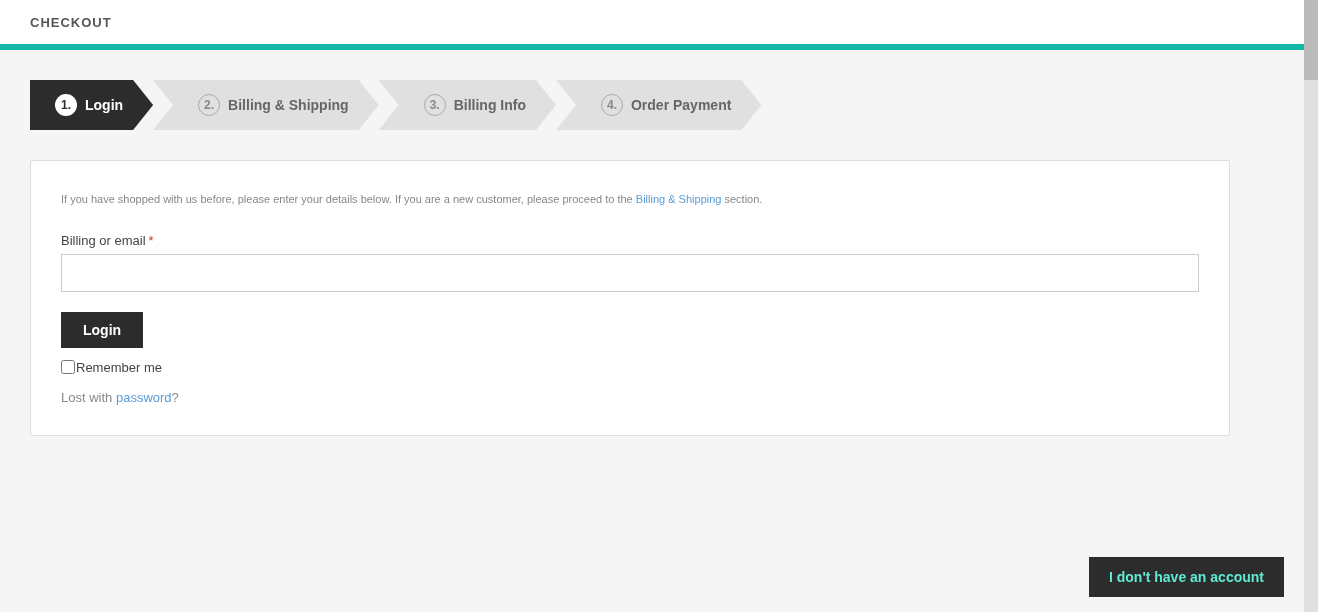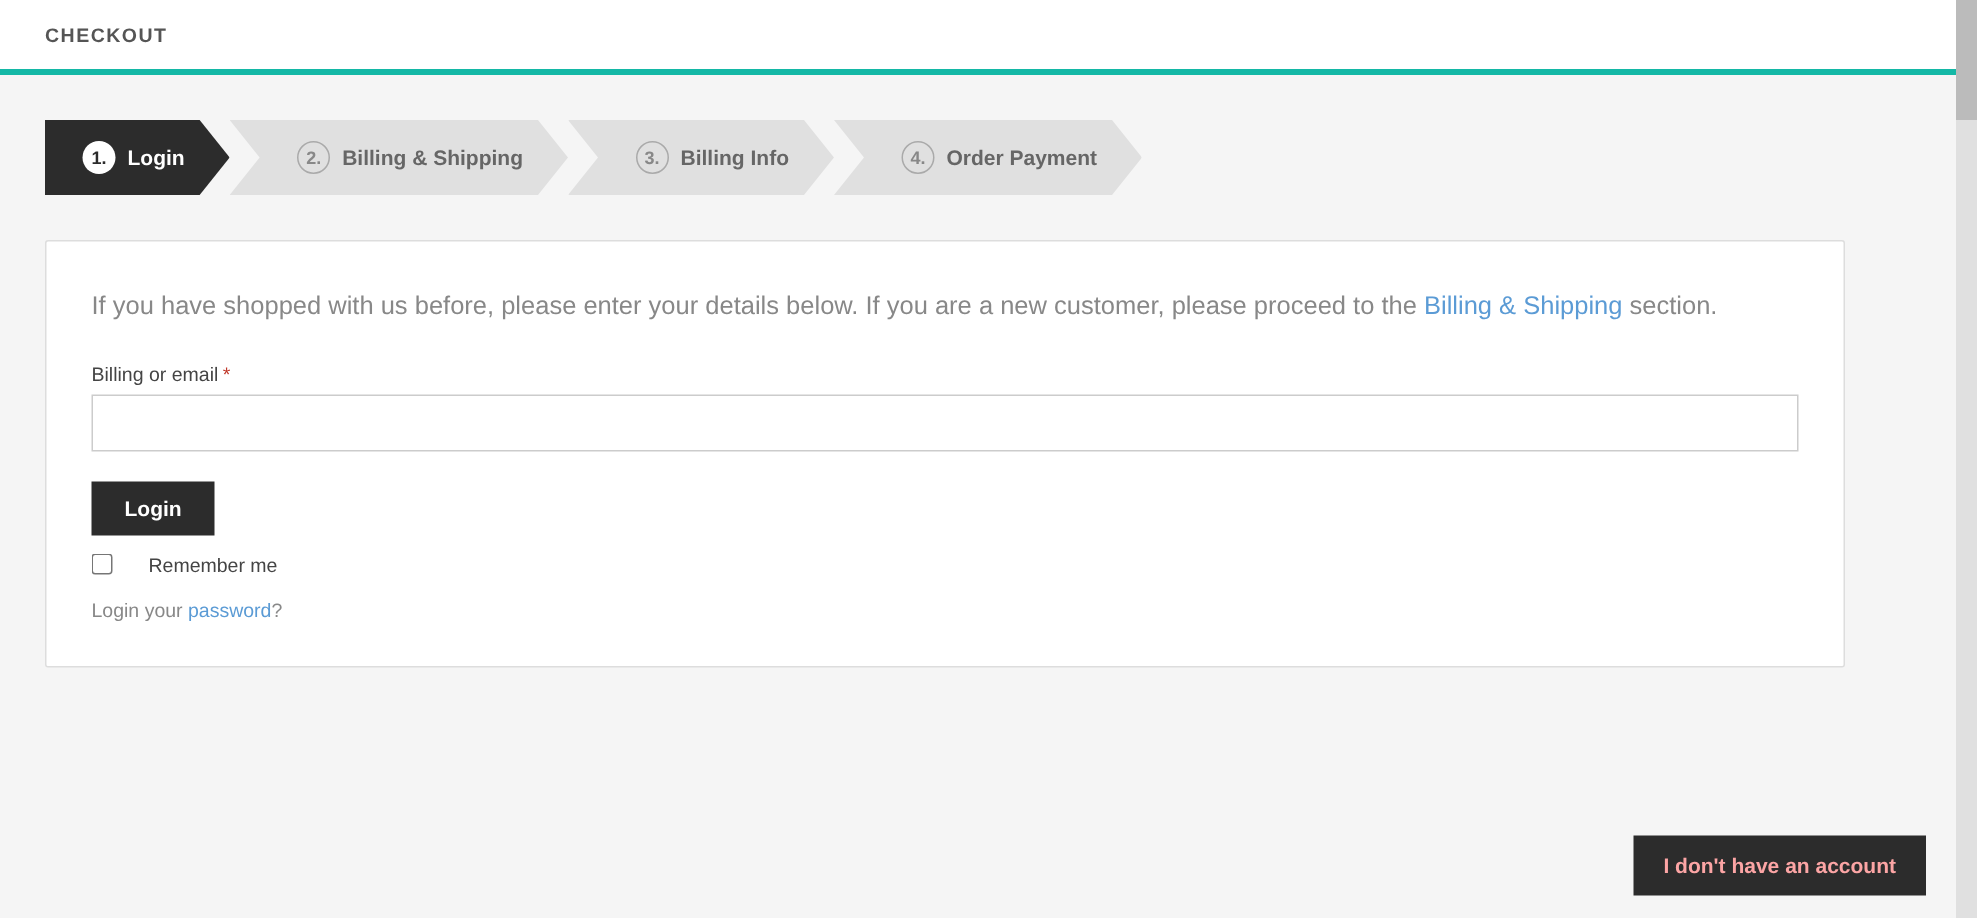--- a/index.html
+++ b/index.html
@@ -4,21 +4,21 @@
   <style>
     * { box-sizing: border-box; margin: 0; padding: 0; }
     body {
       font-family: Arial, sans-serif;
       background: #f5f5f5;
       color: #333;
       font-size: 14px;
     }
     .header {
       background: #fff;
-      border-bottom: 4px solid #14b8a6;
+      border-bottom: 6px solid #14b8a6;
       padding: 10px 30px;
       display: flex;
       align-items: center;
       height: 50px;
     }
     .header-title {
       font-size: 13px;
       font-weight: bold;
       letter-spacing: 1px;
       color: #555;
@@ -96,21 +96,21 @@
     
     .login-box {
       background: #fff;
       border: 1px solid #ddd;
       padding: 30px;
       border-radius: 2px;
       max-width: 1200px;
     }
     .info-text {
       color: #888;
-      font-size: 17px;
+      font-size: 11px;
       margin-bottom: 25px;
       line-height: 1.5;
     }
     .info-text a, .info-text .link {
       color: #5b9bd5;
       text-decoration: none;
     }
     .form-row {
       display: flex;
       gap: 30px;
@@ -144,21 +144,21 @@
       padding: 10px 22px;
       font-size: 14px;
       font-weight: bold;
       cursor: pointer;
       margin-bottom: 12px;
       margin-top: 5px;
     }
     .remember-me {
       display: flex;
       align-items: center;
-      gap: 24px;
+      gap: 1px;
       margin-bottom: 15px;
       font-size: 13px;
       color: #444;
     }
     .remember-me input[type="checkbox"] {
       width: 14px;
       height: 14px;
     }
     .lost-password {
       font-size: 13px;
@@ -174,21 +174,21 @@
     .bottom-bar {
       position: fixed;
       bottom: 0;
       right: 14px;
       padding: 15px 20px;
       display: flex;
       justify-content: flex-end;
     }
     .no-account-btn {
       background: #2c2c2c;
-      color: #fca5a5;
+      color: #5eead4;
       border: none;
       padding: 12px 20px;
       font-size: 14px;
       cursor: pointer;
       font-weight: bold;
     }
   </style>
 </head>
 <body>
 
@@ -236,21 +236,21 @@
     </div>
 
     <button class="login-btn">Login</button>
 
     <div class="remember-me">
       <input type="checkbox" style="">
       <span>Remember me</span>
     </div>
 
     <div class="lost-password">
-      <span class="part1">Login your </span><a href="#" class="part2">password</a><span class="part3">?</span>
+      <span class="part1">Lost with </span><a href="#" class="part2">password</a><span class="part3">?</span>
     </div>
   </div>
 
 </div>
 
 <div class="bottom-bar">
   <button class="no-account-btn">I don't have an account</button>
 </div>
 
 </body></html>

